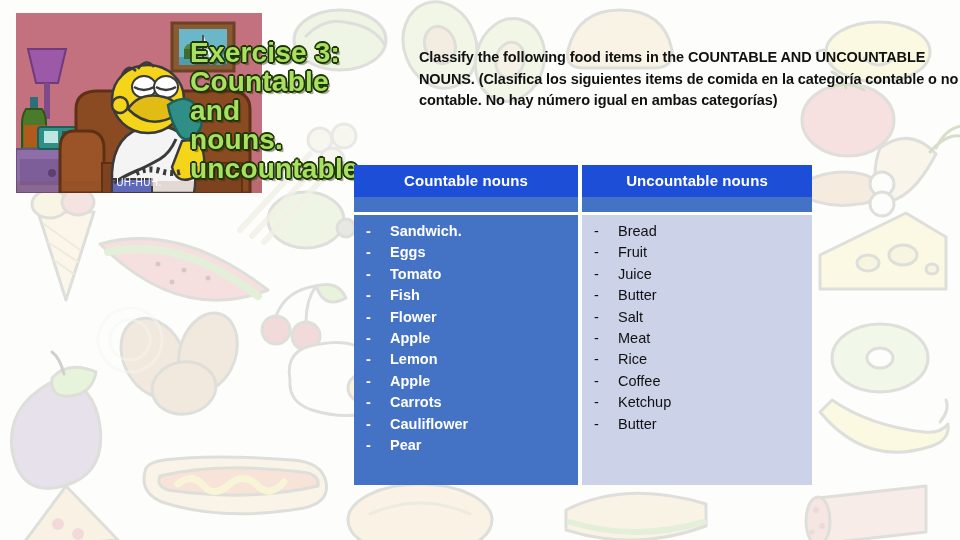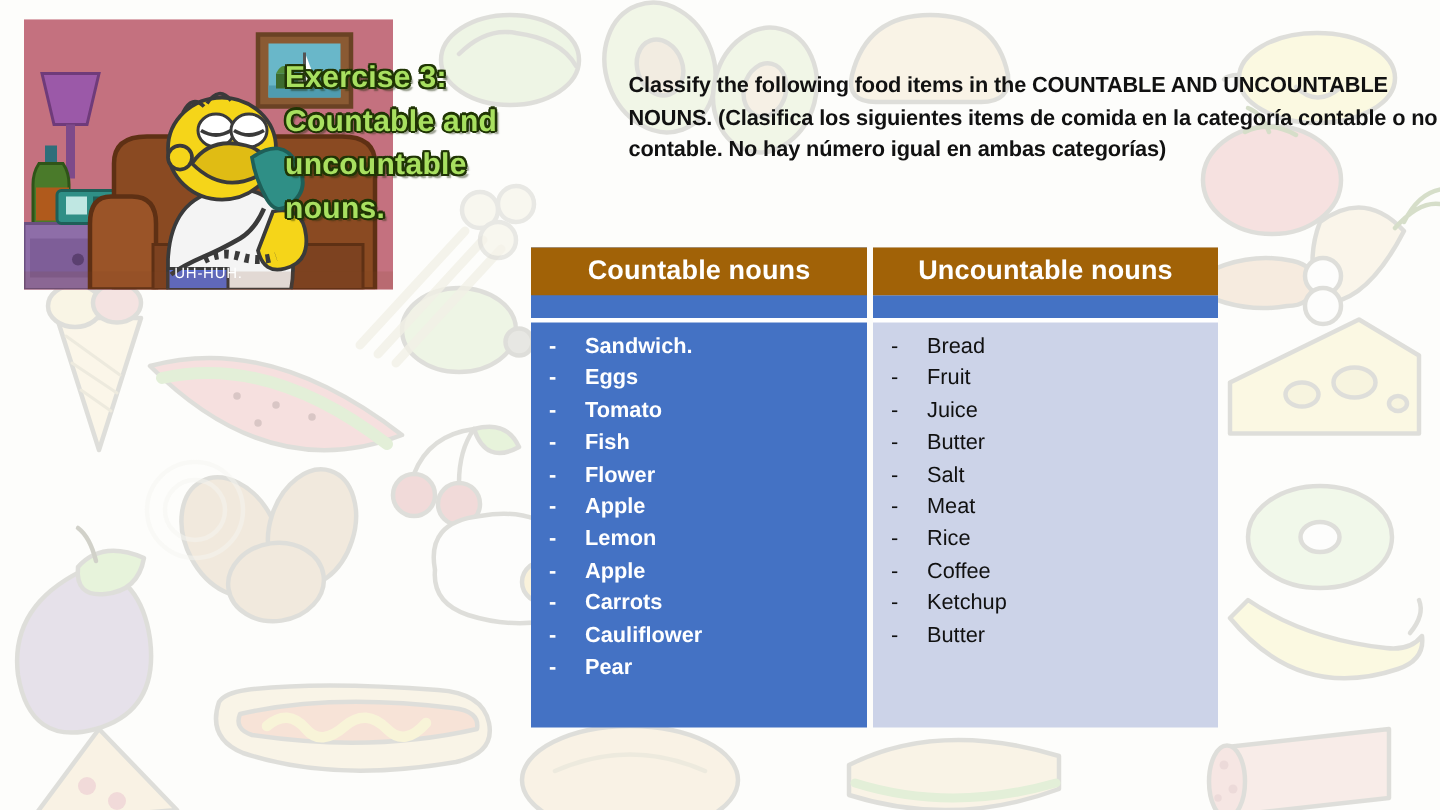--- a/index.html
+++ b/index.html
@@ -43,21 +43,21 @@
     font-family: "Liberation Sans", sans-serif;
   }
 
   
   #title {
     position: absolute;
     left: 190px; top: 38px;
     width: 180px;
     font-family: "Liberation Sans", sans-serif;
     font-weight: bold;
-    font-size: 20px;
+    font-size: 28px;
     line-height: 29px;
     color: #a8e060;
     letter-spacing: 0.2px;
     text-shadow:
       -1.3px -1.3px 0 #203505, 1.3px -1.3px 0 #203505,
       -1.3px  1.3px 0 #203505, 1.3px  1.3px 0 #203505,
        0px   -1.6px 0 #203505, 0px    1.6px 0 #203505,
       -1.6px  0px   0 #203505, 1.6px   0px  0 #203505,
        2.5px 2.5px 1px rgba(30,45,10,.45);
   }
@@ -84,24 +84,24 @@
     display: flex;
   }
   .col { position: relative; height: 100%; }
   .col.countable   { width: 224px; background: #4472c4; }
   .col.gap         { width: 4px;  background: transparent; }
   .col.uncountable { width: 230px; background: #ccd3e8; }
 
   .col-head {
     height: 32px;
     display: flex; align-items: center; justify-content: center;
-    background: #a16207;
+    background: #1d4ed8;
     color: #ffffff;
     font-weight: bold;
-    font-size: 18px;
+    font-size: 15px;
     letter-spacing: 0.1px;
   }
   .col.countable .col-head   { padding-bottom: 1px; }
   .col.uncountable .col-head { padding-bottom: 1px; }
 
   .head-spacer { height: 15px; background: #4472c4; }
   .col.uncountable .head-spacer { background: #4472c4; }
   .head-rule { height: 3px; background: #ffffff; }
   .col.uncountable .head-rule { background: #ffffff; }
 
@@ -350,22 +350,22 @@
       <path d="M120 160 q12 -6 24 -2 q12 4 24 0" stroke="#3a3a3a" stroke-width="6" fill="none" stroke-dasharray="3 4"></path>
 
       <rect x="0" y="168" width="246" height="12" fill="#7d4220" opacity="0.15"></rect>
     </svg>
     <div id="photo-caption">UH-HUH.</div>
   </div>
 
   <div id="title">
     <div>Exercise 3:</div>
     <div>Countable and</div>
+    <div>nouns.</div>
     <div>uncountable</div>
-    <div>nouns.</div>
   </div>
 
   <p id="instructions">Classify the following food items in the COUNTABLE AND UNCOUNTABLE NOUNS. (Clasifica los siguientes items de comida en la categoría contable o no contable. No hay número igual en ambas categorías)</p>
 
   <div id="table">
 
     <div class="col countable">
       <div class="col-head">Countable nouns</div>
       <div class="head-spacer"></div>
       <div class="head-rule"></div>

